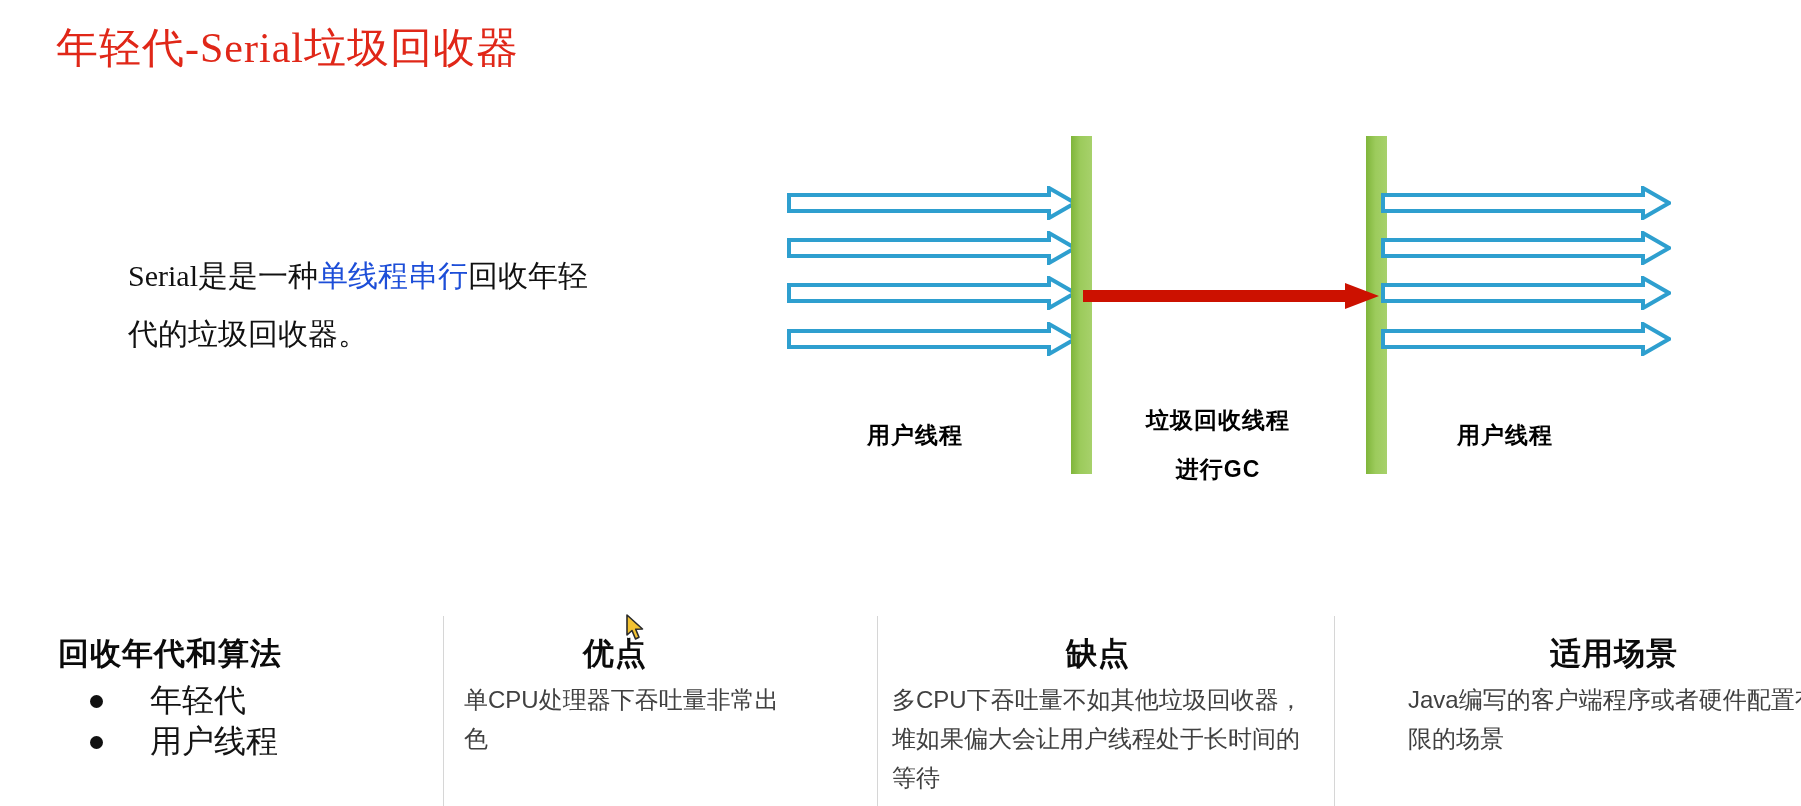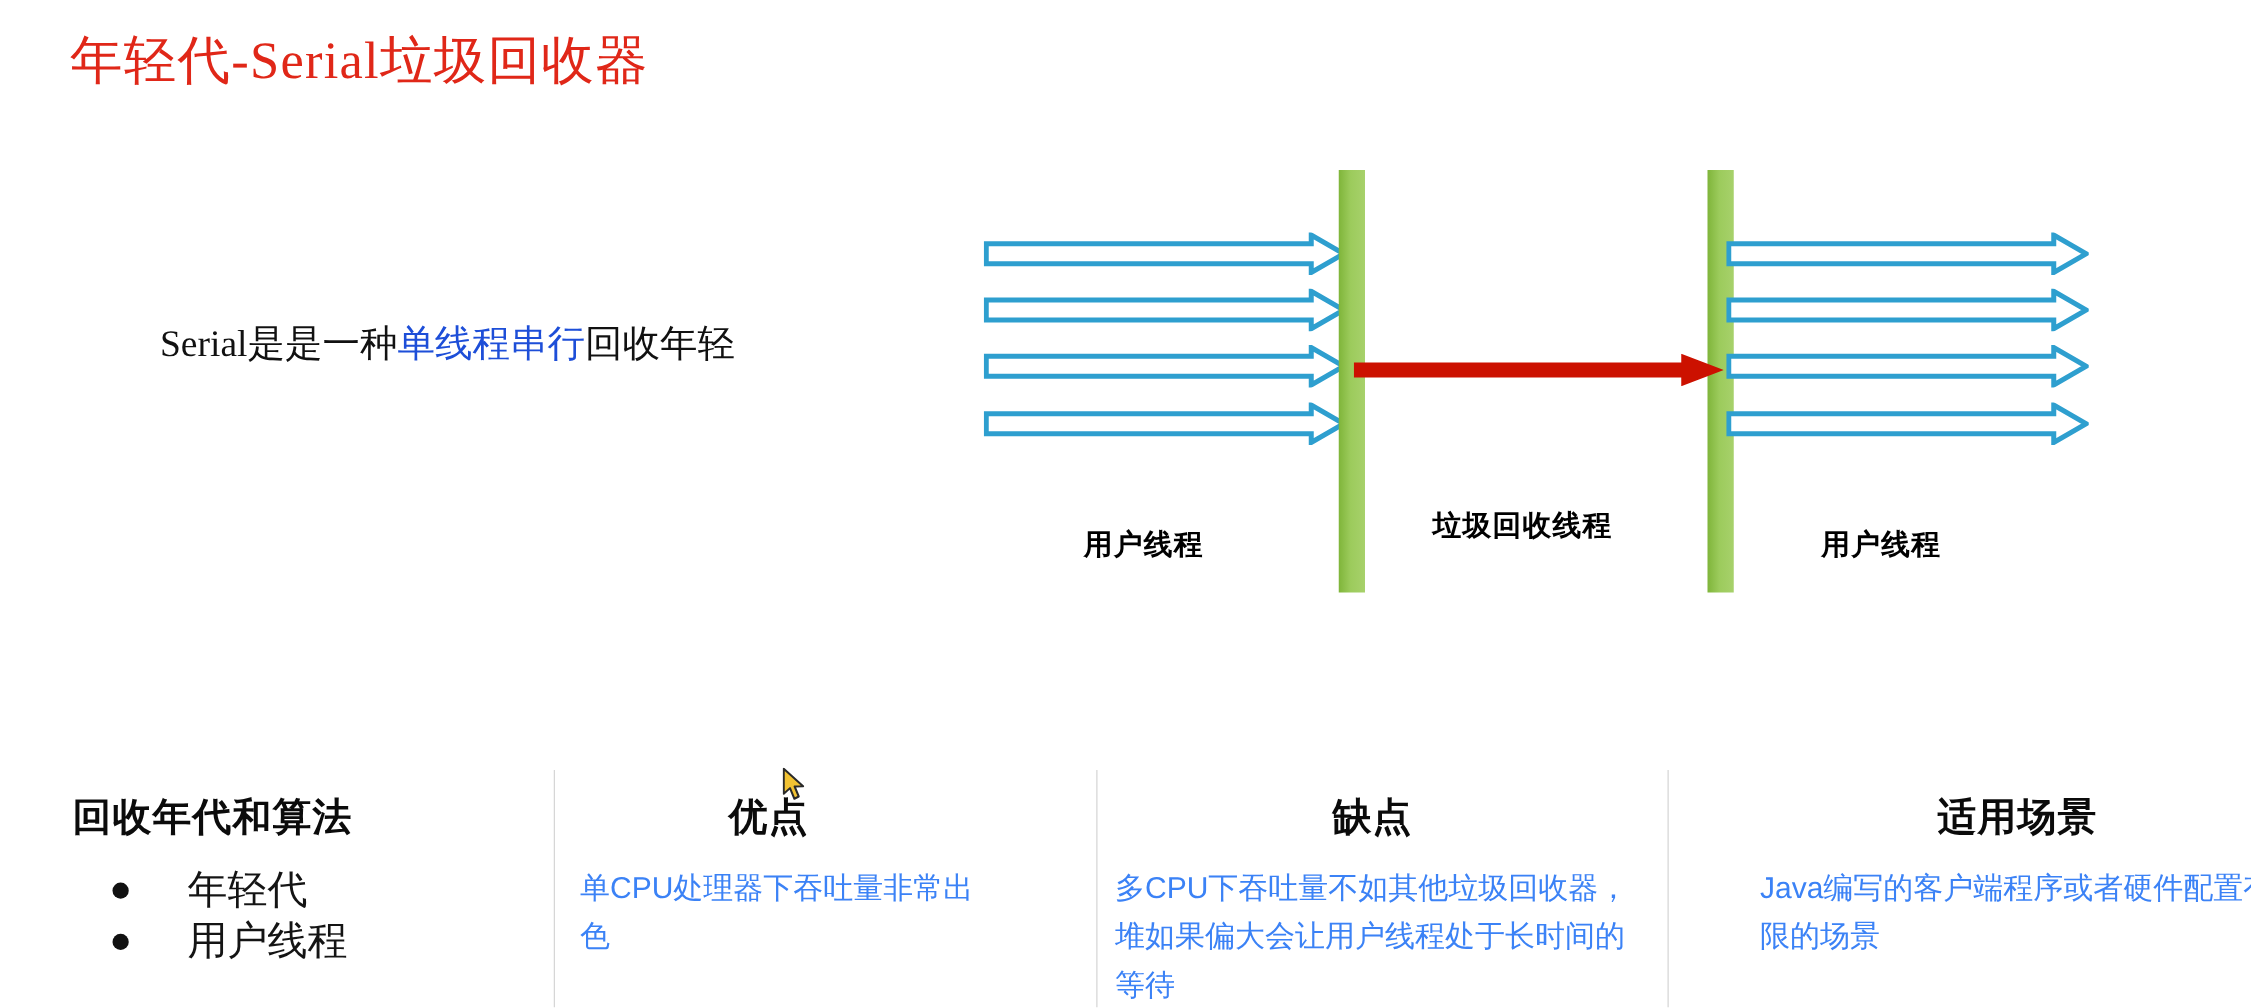--- a/index.html
+++ b/index.html
@@ -104,21 +104,21 @@
   }
   .col-divider.d1 { left: 443px; }
   .col-divider.d2 { left: 877px; }
   .col-divider.d3 { left: 1334px; }
 
   .col-head {
     font-size: 31px;
     font-weight: 700;
     color: #0B0B0B;
     letter-spacing: 1px;
-    margin-bottom: 16px;
+    margin-bottom: 5px;
     white-space: nowrap;
   }
   .col.c1 .col-head { text-align: left; }
   .col.c2 .col-head,
   .col.c3 .col-head,
   .col.c4 .col-head { text-align: center; }
 
   .bullets { list-style: none; margin-left: 26px; }
   .bullets li {
     position: relative;
@@ -134,35 +134,36 @@
     top: 15px;
     width: 13px;
     height: 13px;
     border-radius: 50%;
     background: #111111;
   }
 
   .col-body {
     font-size: 24px;
     line-height: 39px;
-    color: #3b82f6;
+    color: #404040;
   }
   .col.c2 .col-body { padding-left: 14px; }
   .col.c3 .col-body { padding-left: 4px; }
   .col.c4 .col-body { padding-left: 4px; }
 </style>
 </head>
 <body>
 
 <div class="slide">
 
   <div class="title">年轻代-Serial垃圾回收器</div>
 
   <div class="desc">
     <span>Serial是是一种</span><span class="hl">单线程串行</span><span>回收年轻</span><br>
+    <span>代的垃圾回收器。</span>
   </div>
 
   <div class="diagram">
 
     <div class="arrow-row" style="left:787px; top:186px; width:290px;">
       <svg class="hollow-arrow" width="290" height="34" viewBox="0 0 290 34">
         <path d="M2,9 L262,9 L262,2 L288,17 L262,32 L262,25 L2,25 Z" fill="#FFFFFF" stroke="#2E9FCF" stroke-width="4" stroke-linejoin="miter"></path>
       </svg>
     </div>
     <div class="arrow-row" style="left:787px; top:231px; width:290px;">
@@ -207,20 +208,21 @@
     </div>
     <div class="arrow-row" style="left:1381px; top:322px; width:290px;">
       <svg class="hollow-arrow" width="290" height="34" viewBox="0 0 290 34">
         <path d="M2,9 L262,9 L262,2 L288,17 L262,32 L262,25 L2,25 Z" fill="#FFFFFF" stroke="#2E9FCF" stroke-width="4" stroke-linejoin="miter"></path>
       </svg>
     </div>
 
     <div class="diag-label l1">用户线程</div>
     <div class="diag-label l2">
       <div>垃圾回收线程</div>
+      <div>进行GC</div>
     </div>
     <div class="diag-label l3">用户线程</div>
   </div>
 
   <div class="cursor">
     <svg width="22" height="28" viewBox="0 0 22 28">
       <path d="M1,1 L1,21 L6,16.5 L9.5,25 L13,23.2 L9.7,15.2 L16.5,15 Z" fill="#F2C232" stroke="#2A2A2A" stroke-width="1.6" stroke-linejoin="round"></path>
     </svg>
   </div>
 

